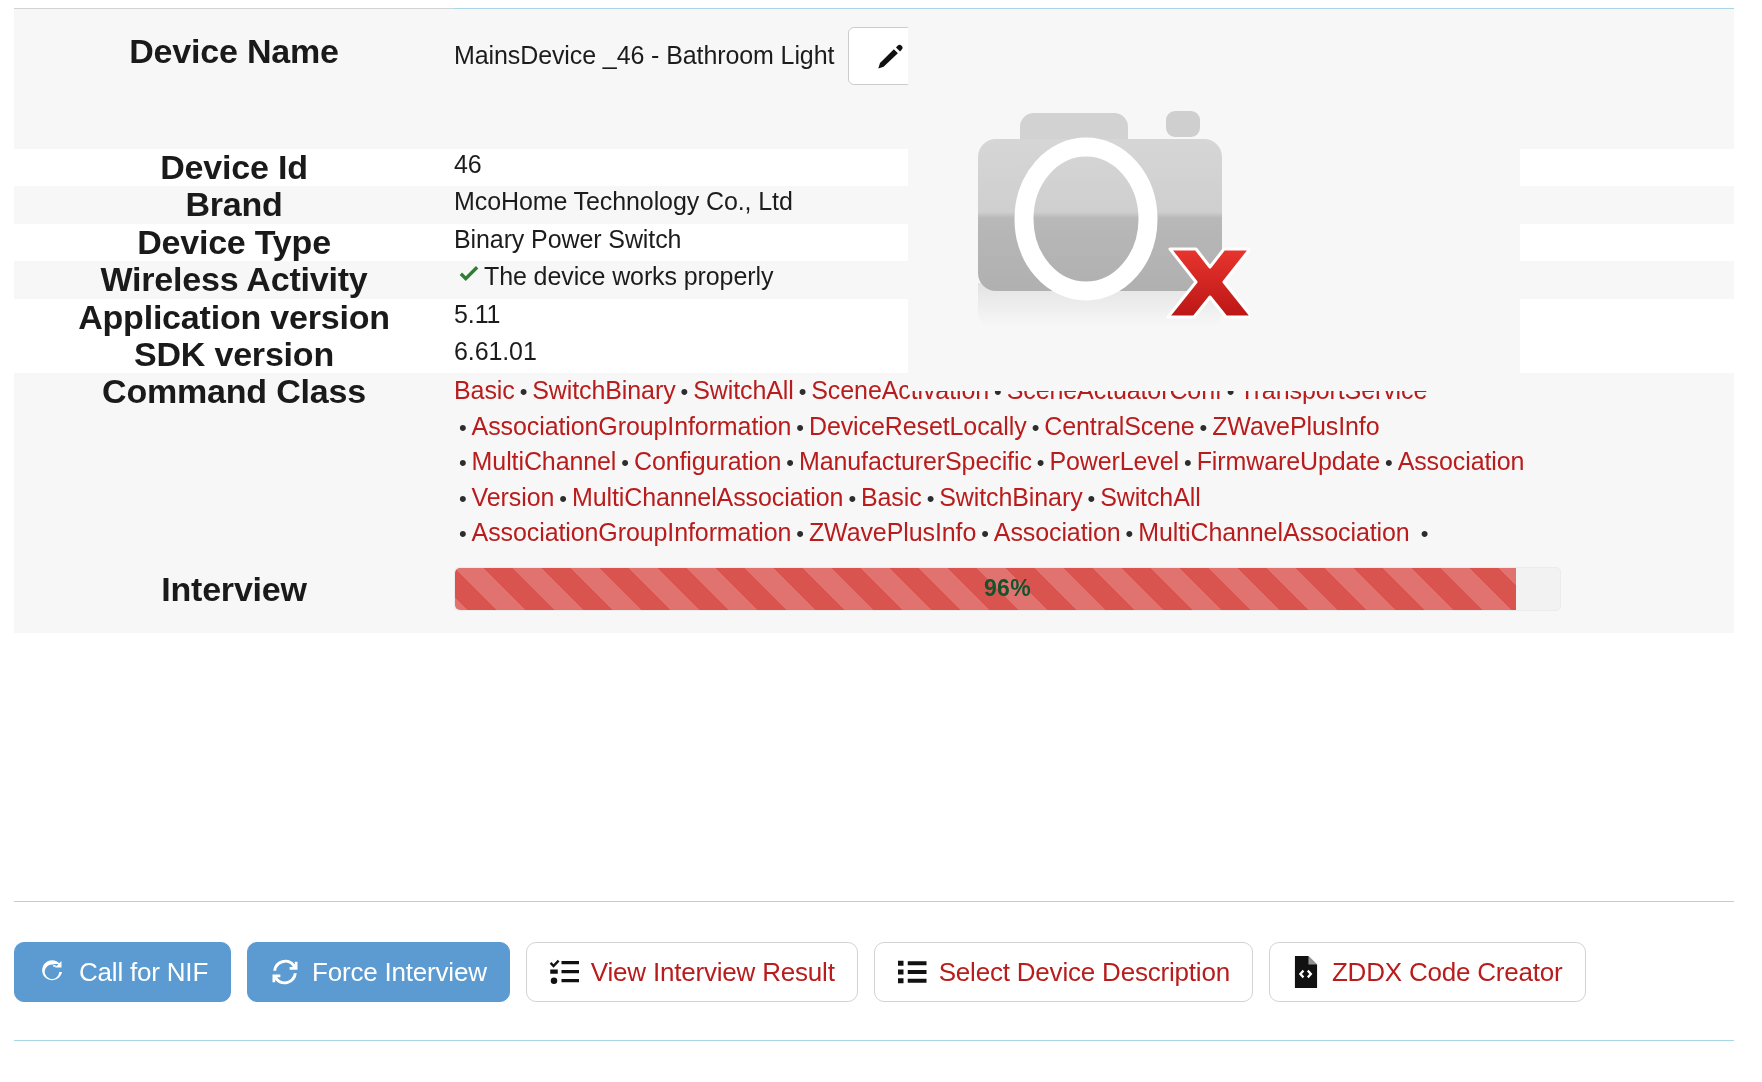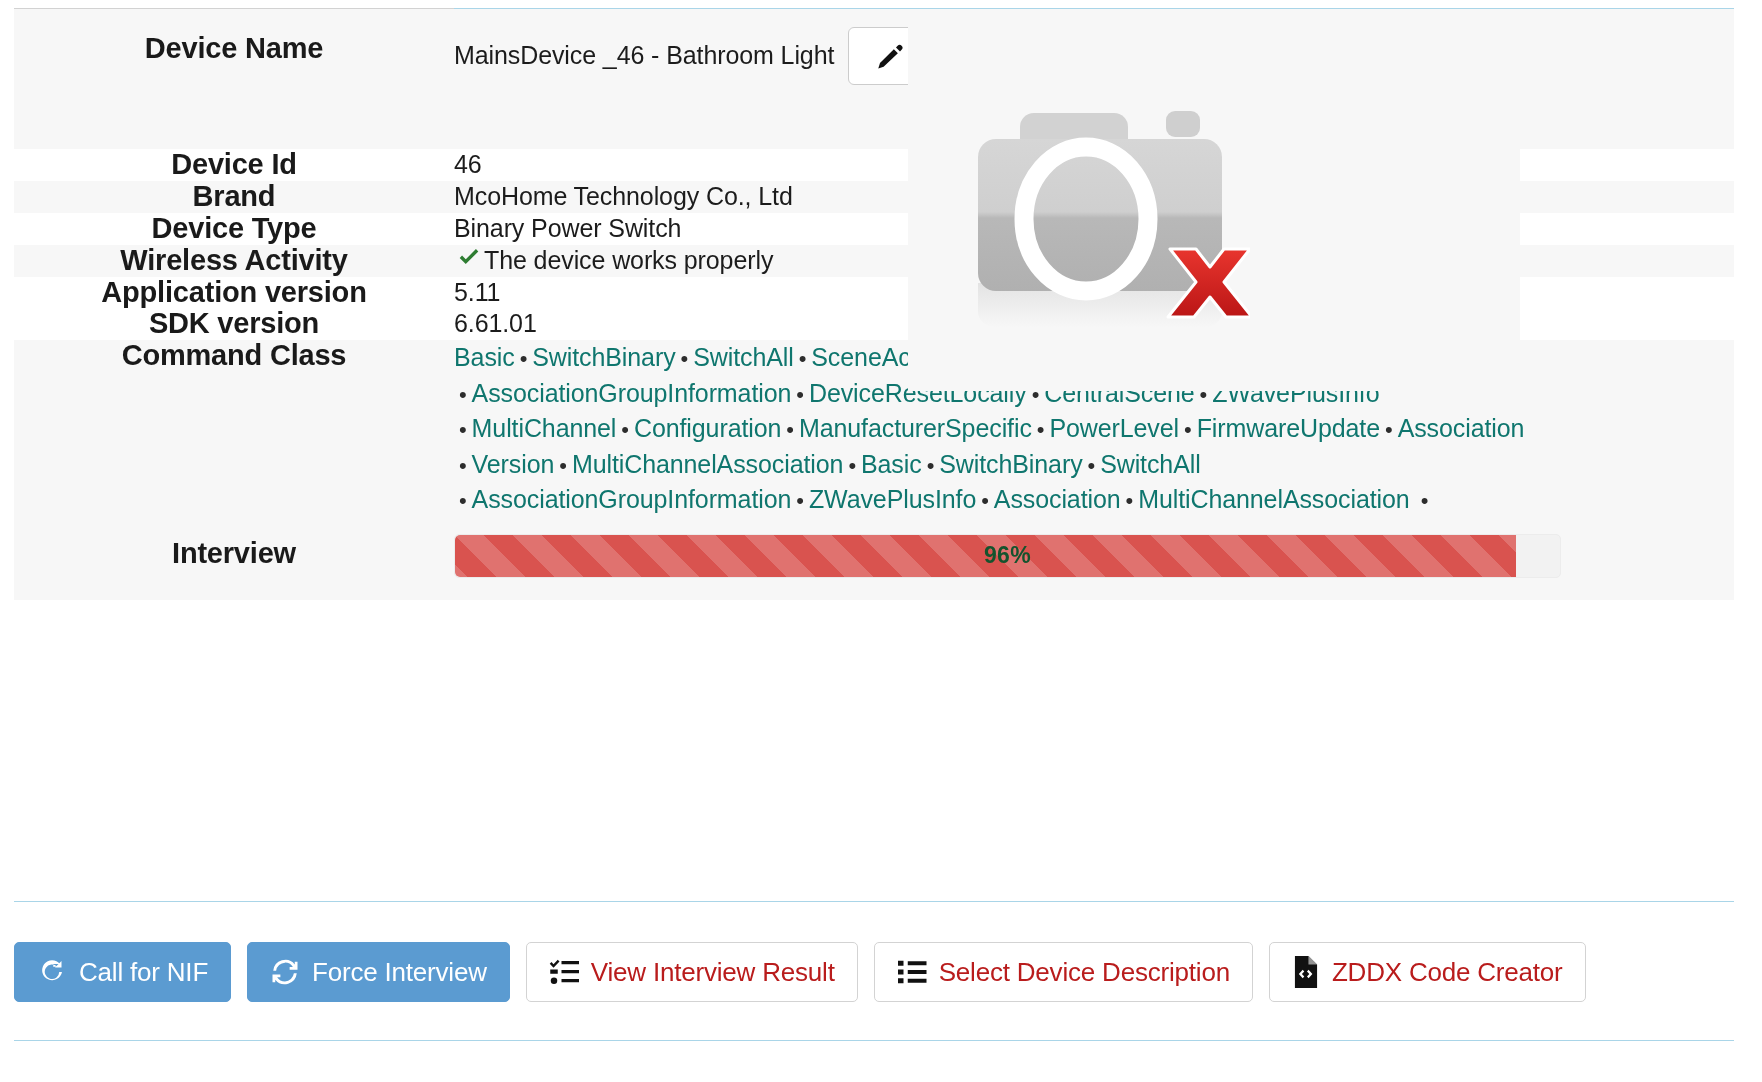--- a/index.html
+++ b/index.html
@@ -49,21 +49,21 @@
     border-top: 1px solid #dcdcdc;
     padding: 16px 0 16px 12px;
     box-sizing: border-box;
   }
   .val-cell {
     border-top: 1px solid #a9d5e8;
     padding: 16px 0 16px 10px;
     box-sizing: border-box;
   }
   .lbl {
-    font-size: 29px;
+    font-size: 34px;
     font-weight: bold;
     color: #1a1a1a;
     line-height: 1.1;
     letter-spacing: -0.2px;
   }
   .val {
     font-size: 25px;
     color: #1c1c1c;
     line-height: 1.25;
     letter-spacing: -0.1px;
@@ -106,21 +106,21 @@
     position: absolute;
     left: 52px;
     top: 78px;
     width: 290px;
     height: 250px;
   }
 
   
   .cc-cell .val { line-height: 1.42; }
   .cc-link {
-    color: #0f766e;
+    color: #b91c1c;
     text-decoration: none;
     cursor: pointer;
   }
   .cc-sep {
     color: #2d2d2d;
     padding: 0 5px;
     font-size: 22px;
   }
 
   
@@ -178,21 +178,21 @@
     display: flex;
     align-items: center;
     gap: 16px;
   }
   .btn {
     display: inline-flex;
     align-items: center;
     gap: 12px;
     height: 60px;
     padding: 16px 22px;
-    border-radius: 5px;
+    border-radius: 10px;
     font-size: 26px;
     box-sizing: border-box;
     cursor: pointer;
     white-space: nowrap;
     letter-spacing: -0.2px;
   }
   .btn-primary {
     background: #5b9bd1;
     border: 1px solid #5b9bd1;
     color: #ffffff;

